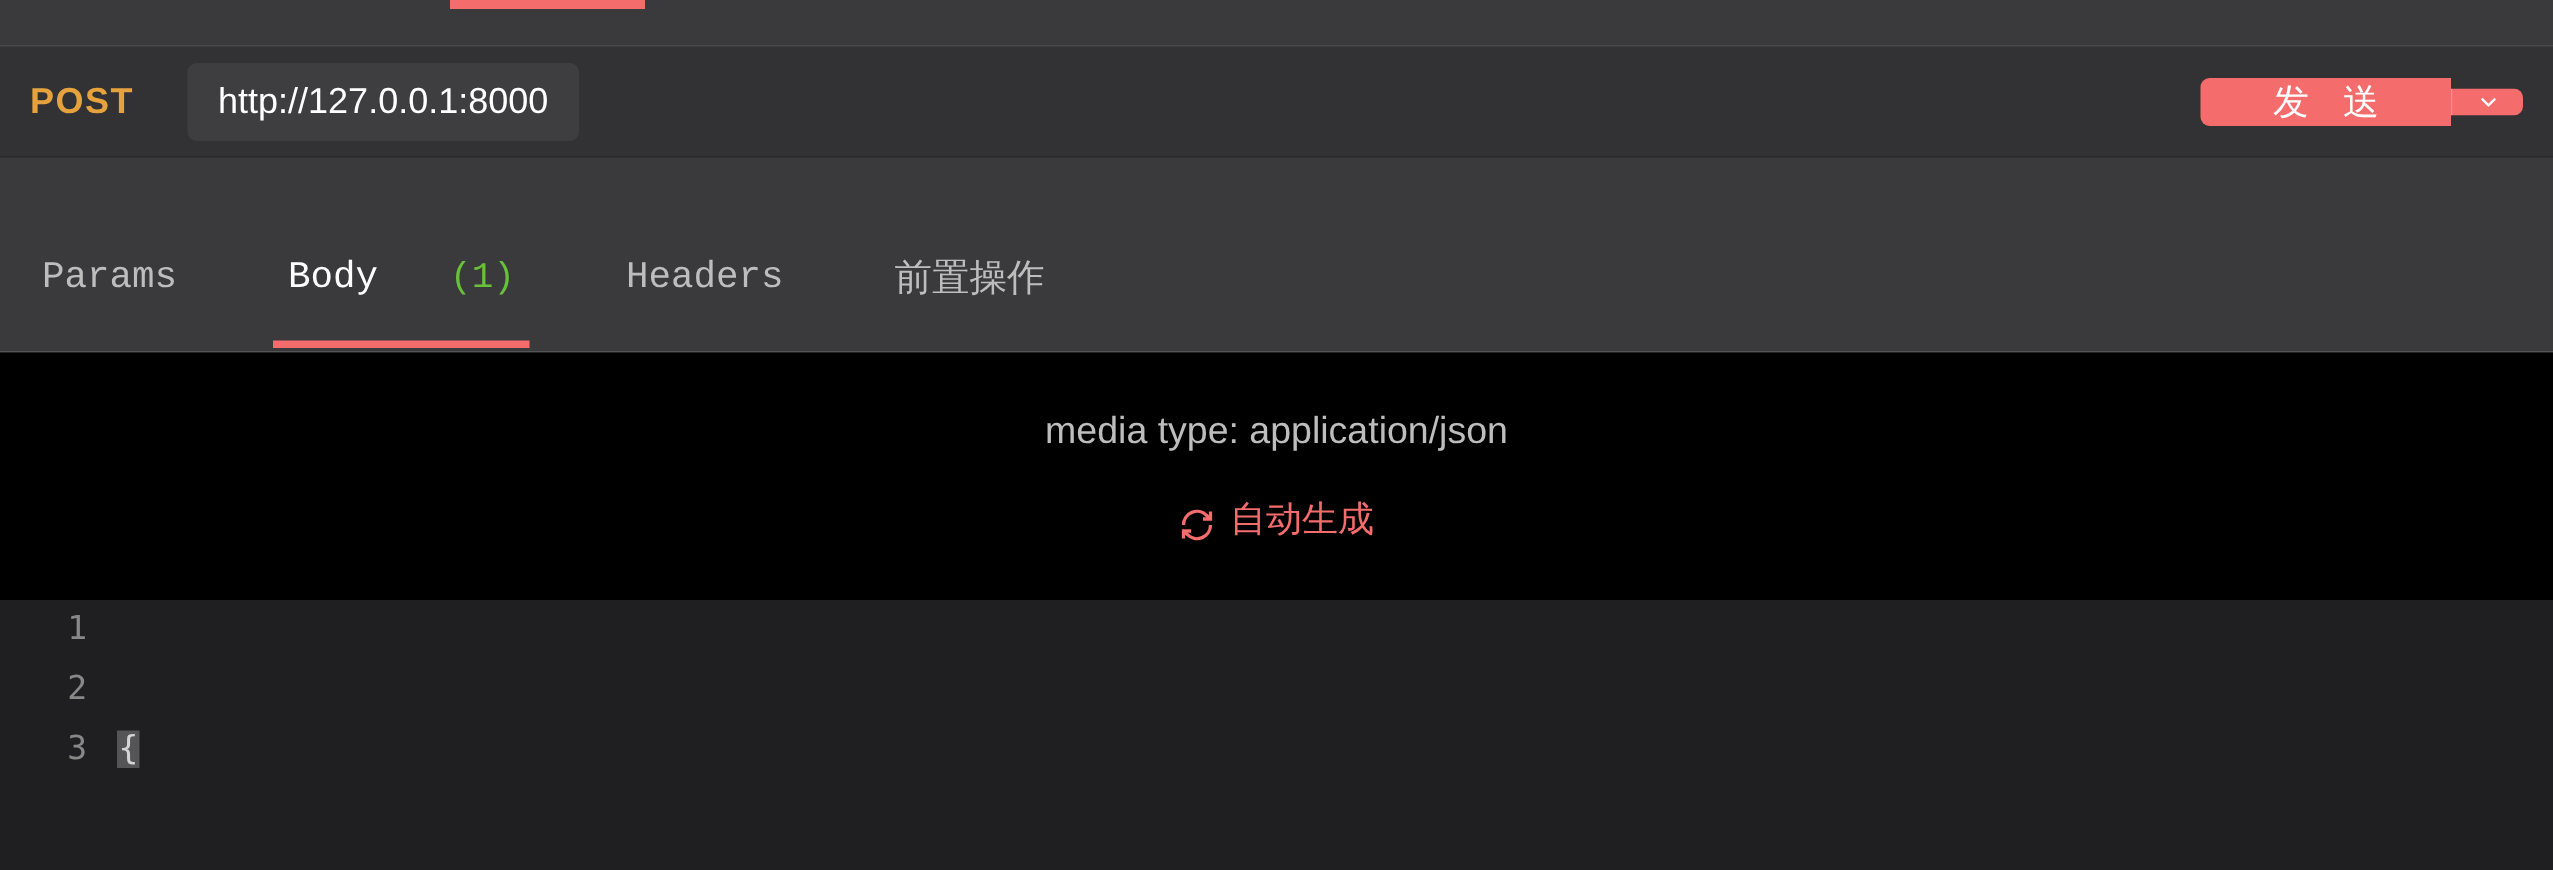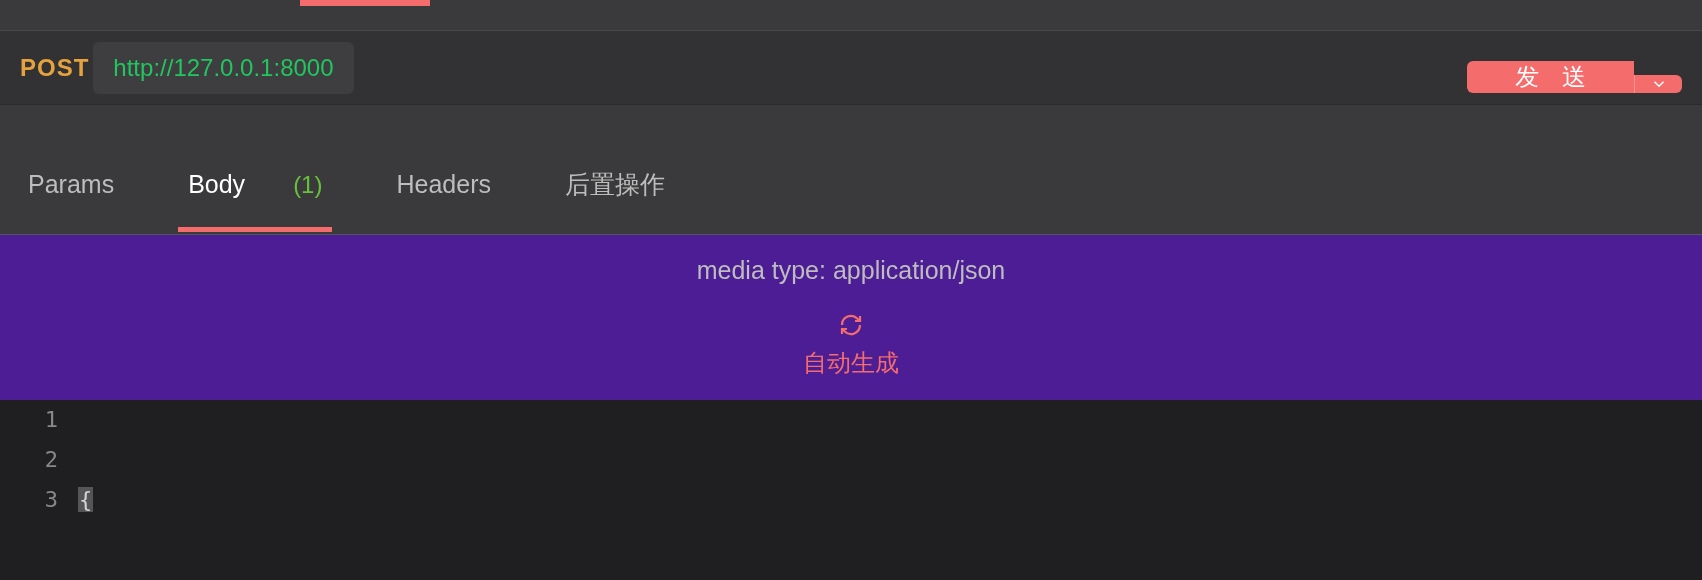--- a/index.html
+++ b/index.html
@@ -30,45 +30,45 @@
   .request-bar {
     position: absolute;
     top: 30px;
     left: 0;
     right: 0;
     height: 75px;
     background: #323234;
     display: flex;
     align-items: center;
     padding: 0 20px;
-    gap: 4px;
+    gap: 36px;
     border-top: 1px solid #48484a;
     border-bottom: 1px solid #2a2a2c;
   }
 
   .http-method {
     font-size: 24px;
     font-weight: 700;
     color: #e6a23c;
     letter-spacing: 1px;
   }
 
   .url-segment {
     background: #3e3e40;
     border-radius: 6px;
     padding: 12px 20px;
     font-size: 24px;
-    color: #22c55e;
+    color: #ffffff;
     font-family: inherit;
   }
 
   .send-group {
     margin-left: auto;
     display: flex;
-    align-items: flex-end;
+    align-items: center;
     height: 50px;
     padding-left: 28px;
   }
 
   .send-btn {
     background: #f56c6c;
     color: #fff;
     font-size: 24px;
     letter-spacing: 8px;
     padding: 0 40px 0 48px;
@@ -116,20 +116,21 @@
 
   .tab {
     font-size: 25px;
     color: #bdbdbd;
     cursor: pointer;
     position: relative;
     display: flex;
     align-items: baseline;
     gap: 8px;
     padding: 32px 0;
+    font-family: Liberation Mono, monospace;
   }
 
   .tab.active {
     color: #ffffff;
     gap: 48px;
   }
 
   .tab .count {
     color: #67c23a;
     font-size: 24px;
@@ -145,41 +146,40 @@
     background: #f56c6c;
   }
 
   
   .body-opts {
     position: absolute;
     top: 235px;
     left: 0;
     right: 0;
     height: 165px;
-    background: #4c1d95;
+    background: #000000;
     display: flex;
     flex-direction: column;
     align-items: center;
     justify-content: center;
     gap: 28px;
   }
 
   .media-type {
     font-size: 25px;
     color: #bdbdbd;
   }
 
   .auto-gen {
     font-size: 24px;
     color: #f56c6c;
     display: flex;
-    align-items: center;
+    align-items: flex-end;
     gap: 10px;
     cursor: pointer;
-    flex-direction: column;
   }
 
   .auto-gen svg {
     width: 24px;
     height: 24px;
     stroke: #f56c6c;
     stroke-width: 2.2;
     fill: none;
   }
 
@@ -235,21 +235,21 @@
   </div>
 </div>
 
 <div class="tabs-row">
   <div class="tab">Params</div>
   <div class="tab active">
     <span>Body</span>
     <span class="count">(1)</span>
   </div>
   <div class="tab">Headers</div>
-  <div class="tab">后置操作</div>
+  <div class="tab">前置操作</div>
 </div>
 
 <div class="body-opts">
   <div class="media-type">media type: application/json</div>
   <div class="auto-gen">
     <svg viewBox="0 0 24 24">
       <path d="M3 12a9 9 0 0 1 15.5-6.3L21 8"></path>
       <path d="M21 3v5h-5"></path>
       <path d="M21 12a9 9 0 0 1-15.5 6.3L3 16"></path>
       <path d="M3 21v-5h5"></path>

